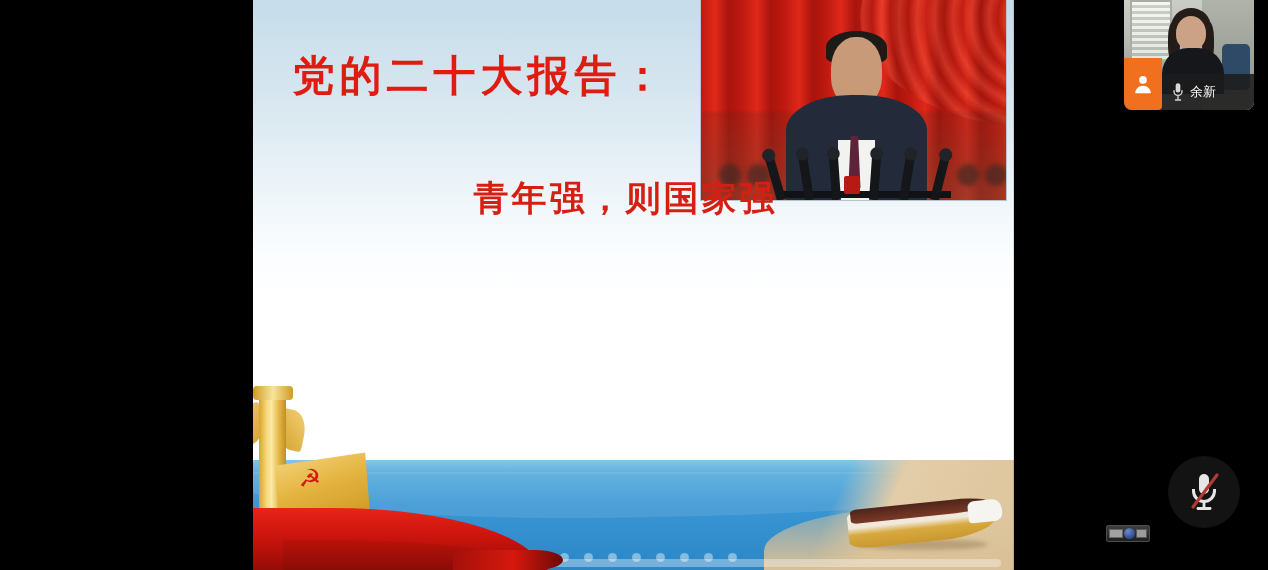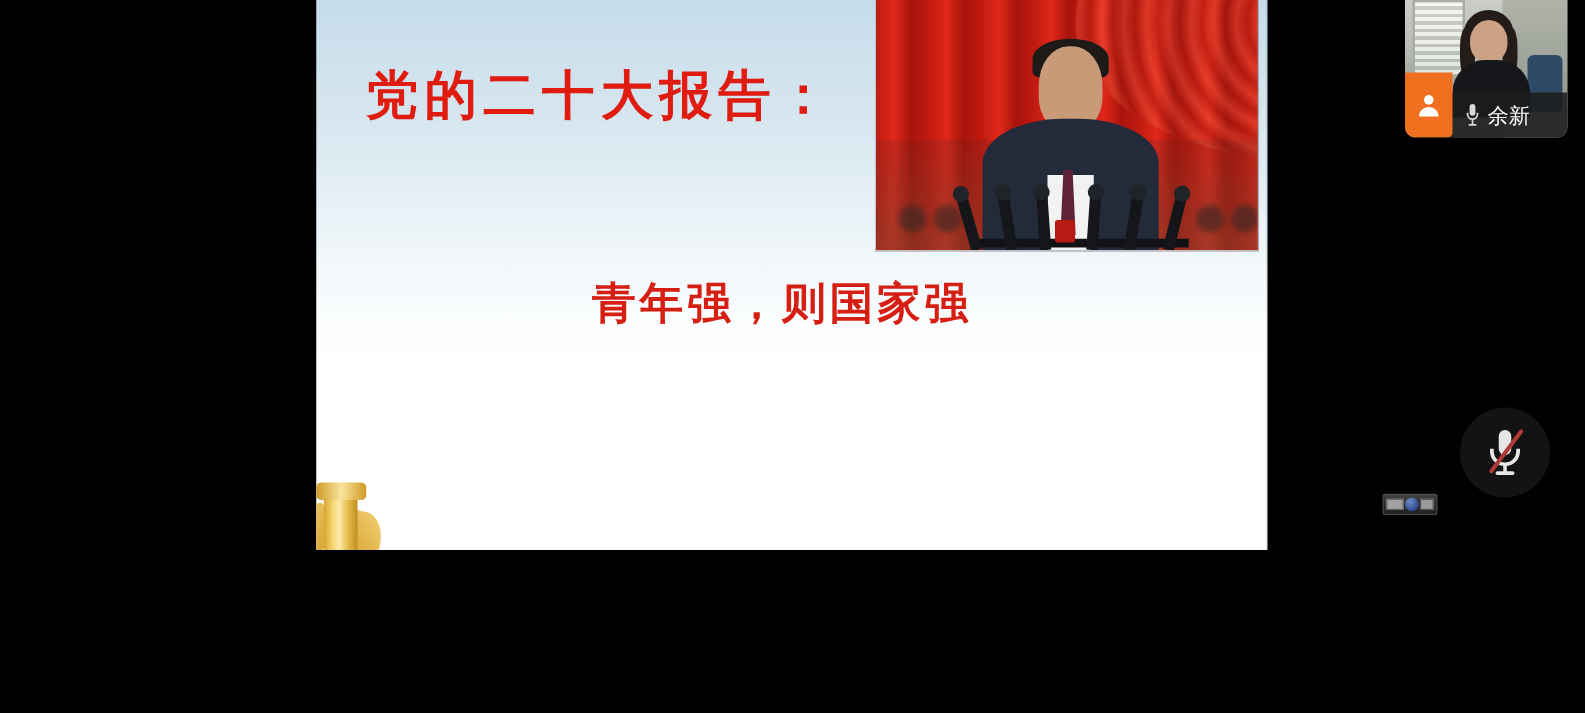--- a/index.html
+++ b/index.html
@@ -10,21 +10,21 @@
   body {
     width: 1268px;
     height: 570px;
     overflow: hidden;
     font-family: "Liberation Sans", sans-serif;
   }
 
   #screen {
     position: relative;
     width: 1268px;
-    height: 440px;
+    height: 570px;
     background: #000000;
     overflow: hidden;
   }
 
   
   #slide {
     position: absolute;
     left: 253px;
     top: 0px;
     width: 761px;
@@ -67,21 +67,20 @@
     left: 0;
     top: 175px;
     width: 745px;
     text-align: center;
     font-family: "DejaVu Sans", "Liberation Sans", sans-serif;
     font-size: 35px;
     font-weight: 700;
     letter-spacing: 3px;
     color: #d61f13;
     white-space: nowrap;
-    margin-top: 44px;
   }
 
   
   .slide-body {
     position: absolute;
     left: 9px;
     top: 224px;
     width: 748px;
     font-family: "DejaVu Sans", "Liberation Sans", sans-serif;
     font-size: 30px;
@@ -534,21 +533,21 @@
   .vt-avatar svg { width: 22px; height: 22px; }
   .vt-mic-icon {
     margin-left: 9px;
     width: 14px;
     height: 20px;
     flex: none;
   }
   .vt-name {
     color: #ffffff;
     font-family: Liberation Sans, sans-serif;
-    font-size: 17px;
+    font-size: 13px;
     margin-left: 5px;
     white-space: nowrap;
   }
 
   
   .mute-overlay {
     position: absolute;
     right: 28px;
     bottom: 42px;
     width: 72px;

